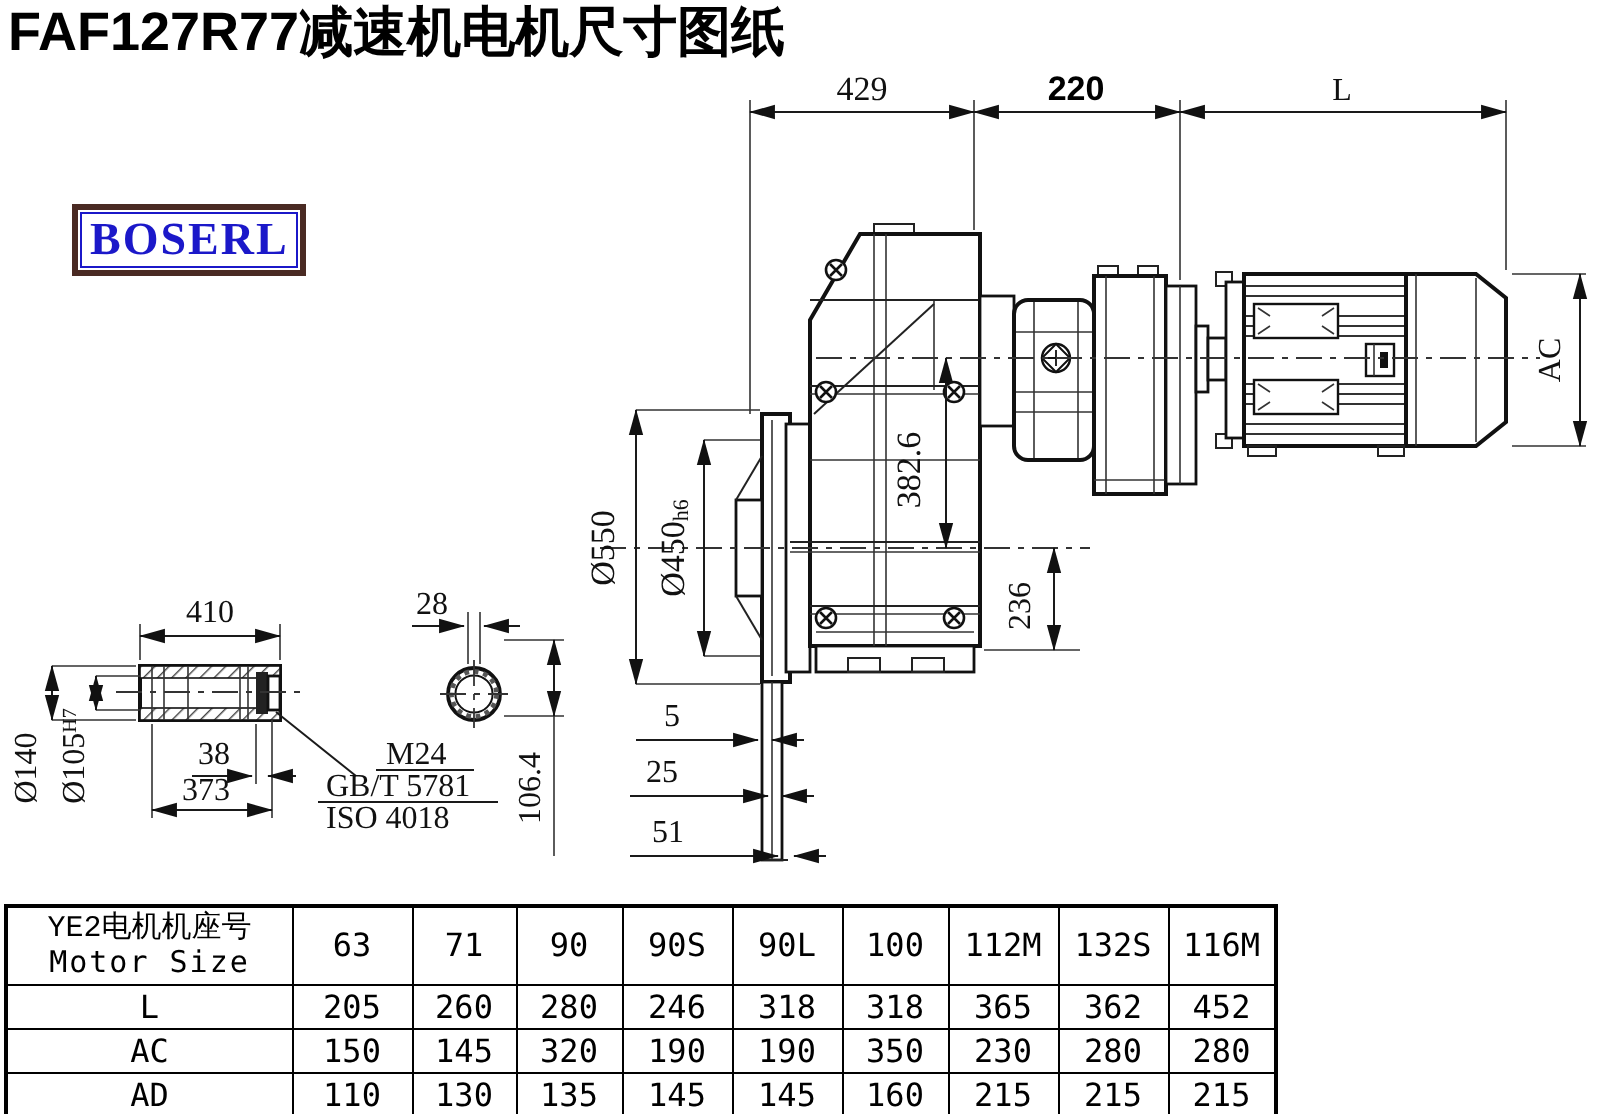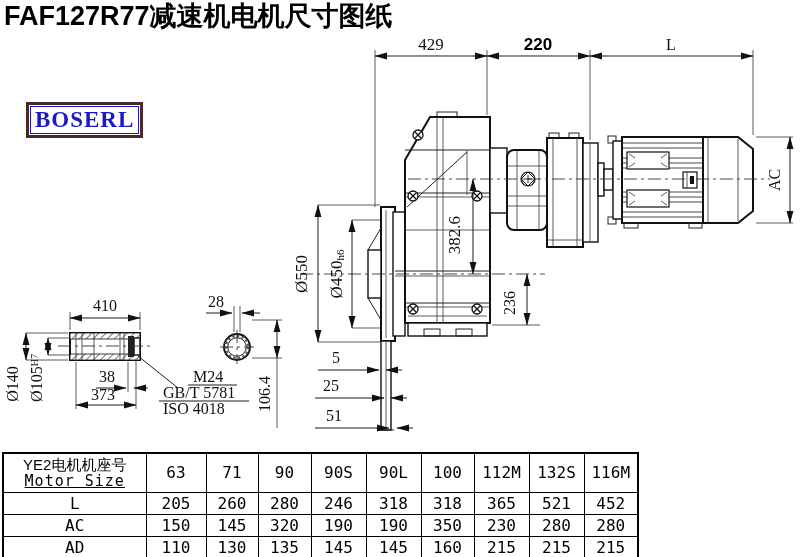--- a/index.html
+++ b/index.html
@@ -1,42 +1,42 @@
 <!DOCTYPE html>
 <html><head>
 <meta charset="utf-8">
 <style>
   html,body{margin:0;padding:0;background:#fff;}
   body{width:800px;height:557px;position:relative;overflow:hidden;
        font-family:"Liberation Sans",sans-serif;color:#000;}
   .title{position:absolute;left:4px;top:-2px;font-size:27px;font-weight:bold;
          letter-spacing:0px;white-space:nowrap;}
-  .logo{position:absolute;left:26px;top:102px;border:3px solid #4a2a23;background:#fff;padding:1px;}
+  .logo{position:absolute;left:36px;top:102px;border:3px solid #4a2a23;background:#fff;padding:1px;}
   .logo-inner{border:1px solid #1b18c9;padding:0 4px;font-family:"Liberation Serif",serif;
               font-size:23px;font-weight:bold;color:#1b18c9;letter-spacing:1px;line-height:26px;}
   svg{position:absolute;left:0;top:0;}
   
   .part {stroke:#111;stroke-width:2;fill:#fff;}
   .part2{stroke:#111;stroke-width:1.4;fill:#fff;}
   .pline{stroke:#222;stroke-width:1;fill:none;}
   .thin {stroke:#333;stroke-width:0.8;fill:none;}
   .dim  {stroke:#1a1a1a;stroke-width:1;fill:none;}
   .cl   {stroke:#333;stroke-width:0.9;stroke-dasharray:13 4 3 4;fill:none;}
   text.ds{font-family:"Liberation Serif",serif;font-size:16px;fill:#111;}
   text.big{font-size:17px;}
   text.bold-sans{font-family:"Liberation Sans",sans-serif;font-weight:bold;font-size:17px;}
   .tbl{position:absolute;left:2px;top:452px;border-collapse:collapse;table-layout:fixed;
        text-align:center;}
   .tbl td{border:1px solid #000;padding:0;font-family:"DejaVu Sans Mono",monospace;
           font-size:16px;line-height:1.1;}
   .tbl{border:2px solid #000;}
   .tbl tr.hdr td{height:38px;}
   .tbl tr.data td{height:21px;}
-  .hcn{font-size:15px;display:block;font-family:Liberation Sans, sans-serif;}
-  .hen{font-size:15px;display:block;letter-spacing:1px;text-decoration:underline;}
+  .hcn{font-size:15px;display:block;font-family:Liberation Mono, monospace;}
+  .hen{font-size:15px;display:block;letter-spacing:1px;}
 </style>
 </head>
 <body>
 
 <div class="title">FAF127R77减速机电机尺寸图纸</div>
 
 <div class="logo">
   <div class="logo-inner">BOSERL</div>
 </div>
 
@@ -279,21 +279,21 @@
   </tr>
   <tr class="data">
     <td>L</td>
     <td>205</td>
     <td>260</td>
     <td>280</td>
     <td>246</td>
     <td>318</td>
     <td>318</td>
     <td>365</td>
-    <td>521</td>
+    <td>362</td>
     <td>452</td>
   </tr>
   <tr class="data">
     <td>AC</td>
     <td>150</td>
     <td>145</td>
     <td>320</td>
     <td>190</td>
     <td>190</td>
     <td>350</td>

